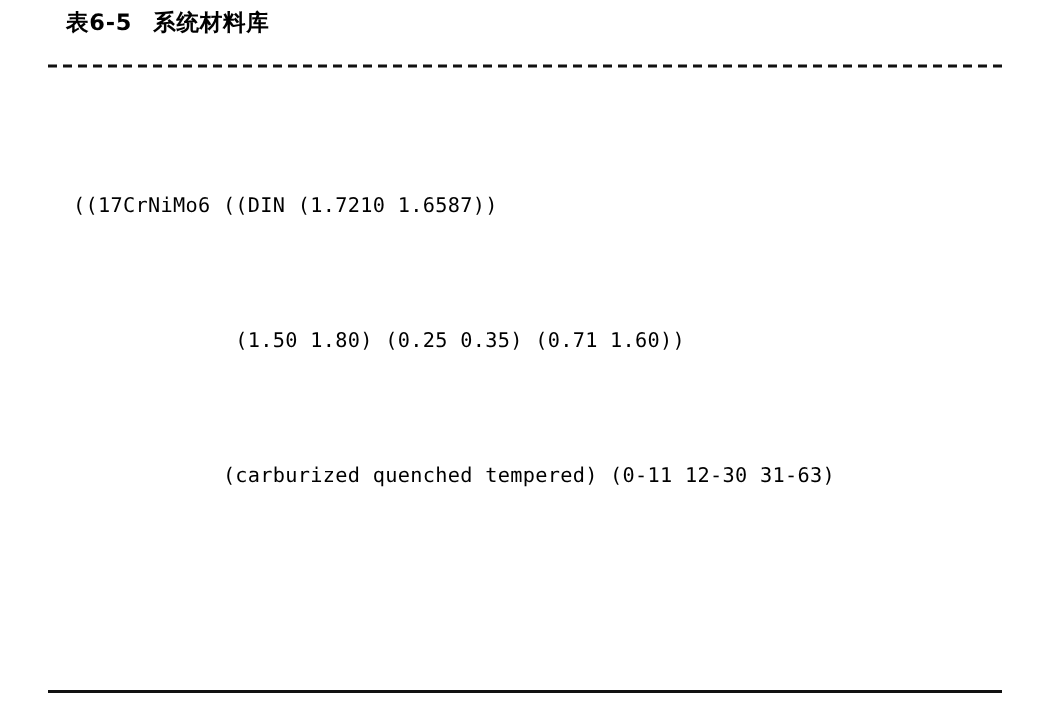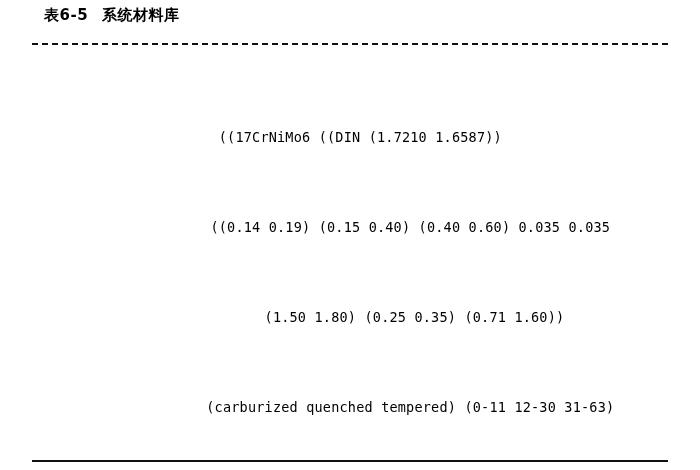--- a/index.html
+++ b/index.html
@@ -56,37 +56,35 @@
     width: 640px;
     font-family: "DejaVu Sans Mono", monospace;
     font-size: 13.5px;
     line-height: 30px;
     letter-spacing: 0.2px;
     white-space: pre;
   }
   .code-line {
     height: 30px;
     white-space: pre;
-    text-align: center;
   }
 </style>
 </head>
 <body>
 
 <div class="page">
 
   <div class="caption">
     <span class="cap-num">表6-5</span><span>系统材料库</span>
   </div>
 
   <div class="rule-top"></div>
 
   <div class="code-block">
     <div class="code-line">  ((17CrNiMo6 ((DIN (1.7210 1.6587))</div>
-    <div class="code-line">              ((0.14 0.19) (0.15 0.40) (0.40 0.60) 0.035 0.035</div>
     <div class="code-line">               (1.50 1.80) (0.25 0.35) (0.71 1.60))</div>
     <div class="code-line">              (carburized quenched tempered) (0-11 12-30 31-63)</div>
     
     
     
     
     
     
     
     

